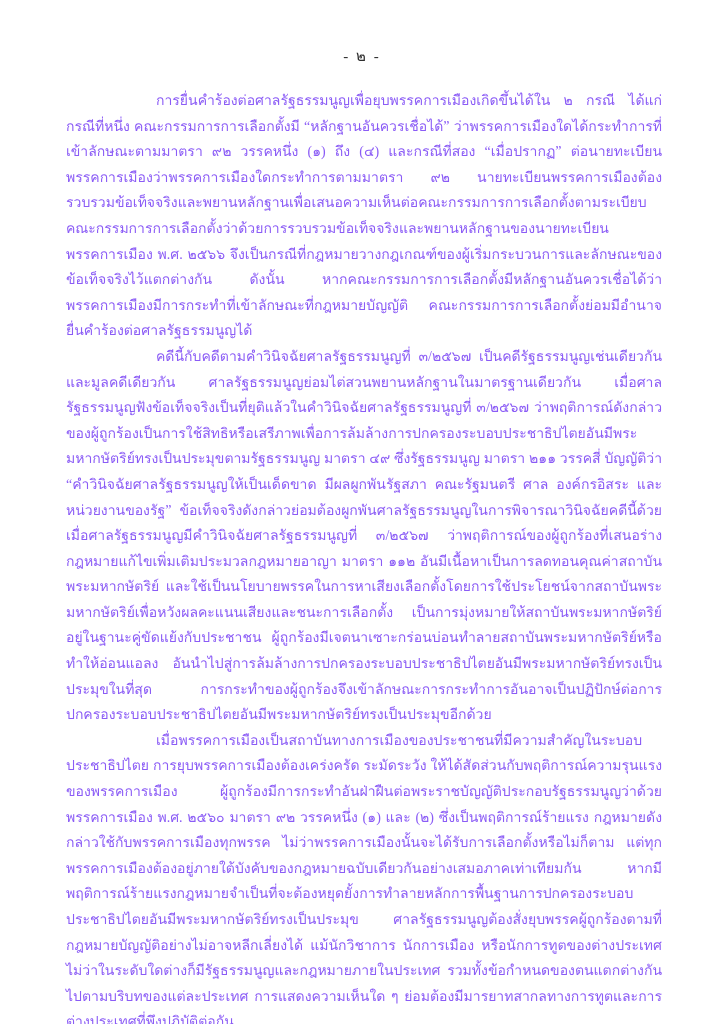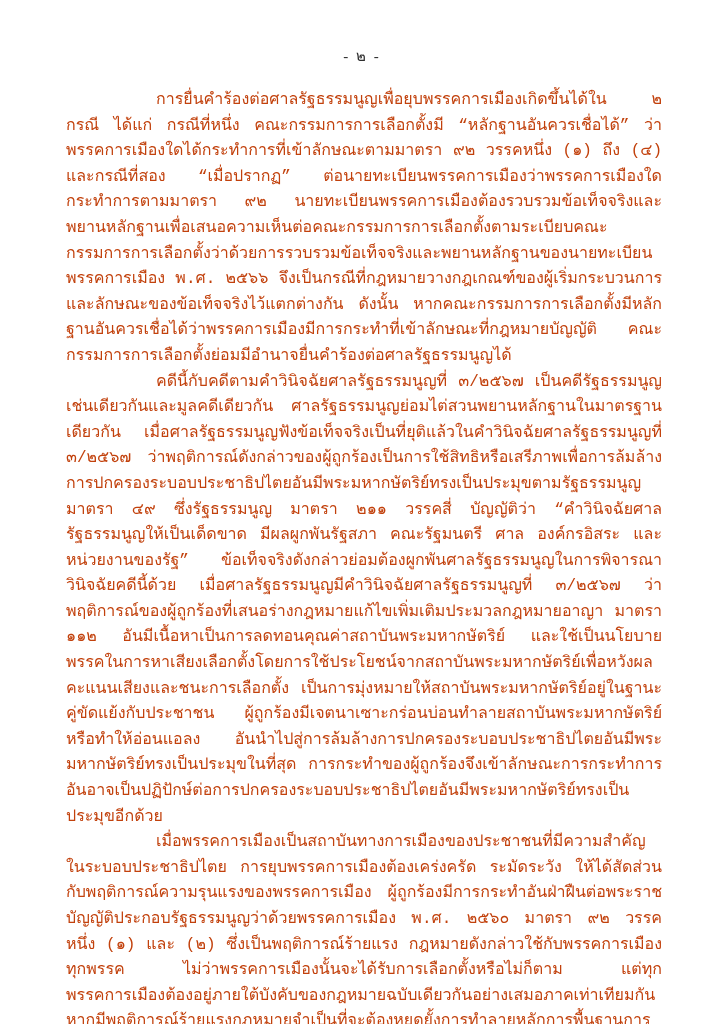--- a/index.html
+++ b/index.html
@@ -28,28 +28,27 @@
     letter-spacing: 2px;
     color: #2e2e2e;
   }
   .doc-body {
     position: absolute;
     top: 88px;
     left: 66px;
     width: 596px;
   }
   .doc-body p {
-    font-size: 16px;
+    font-size: 14px;
     line-height: 25.6px;
     text-align: justify;
     text-indent: 90px;
-    color: #c2410c;
+    color: #8b5cf6;
     word-break: break-word;
     text-justify: inter-character;
-    font-family: Liberation Mono, monospace;
   }
 </style>
 </head>
 <body>
 
 <div class="page">
   <div class="page-number">- ๒ -</div>
 
   <div class="doc-body">
     <p>การยื่นคำร้องต่อศาลรัฐธรรมนูญเพื่อยุบพรรคการเมืองเกิดขึ้นได้ใน ๒ กรณี ได้แก่ กรณีที่หนึ่ง คณะกรรมการการเลือกตั้งมี “หลักฐานอันควรเชื่อได้” ว่าพรรคการเมืองใดได้กระทำการที่เข้าลักษณะตามมาตรา ๙๒ วรรคหนึ่ง (๑) ถึง (๔) และกรณีที่สอง “เมื่อปรากฏ” ต่อนายทะเบียนพรรคการเมืองว่าพรรคการเมืองใดกระทำการตามมาตรา ๙๒ นายทะเบียนพรรคการเมืองต้องรวบรวมข้อเท็จจริงและพยานหลักฐานเพื่อเสนอความเห็นต่อคณะกรรมการการเลือกตั้งตามระเบียบคณะกรรมการการเลือกตั้งว่าด้วยการรวบรวมข้อเท็จจริงและพยานหลักฐานของนายทะเบียนพรรคการเมือง พ.ศ. ๒๕๖๖ จึงเป็นกรณีที่กฎหมายวางกฎเกณฑ์ของผู้เริ่มกระบวนการและลักษณะของข้อเท็จจริงไว้แตกต่างกัน ดังนั้น หากคณะกรรมการการเลือกตั้งมีหลักฐานอันควรเชื่อได้ว่าพรรคการเมืองมีการกระทำที่เข้าลักษณะที่กฎหมายบัญญัติ คณะกรรมการการเลือกตั้งย่อมมีอำนาจยื่นคำร้องต่อศาลรัฐธรรมนูญได้</p>

